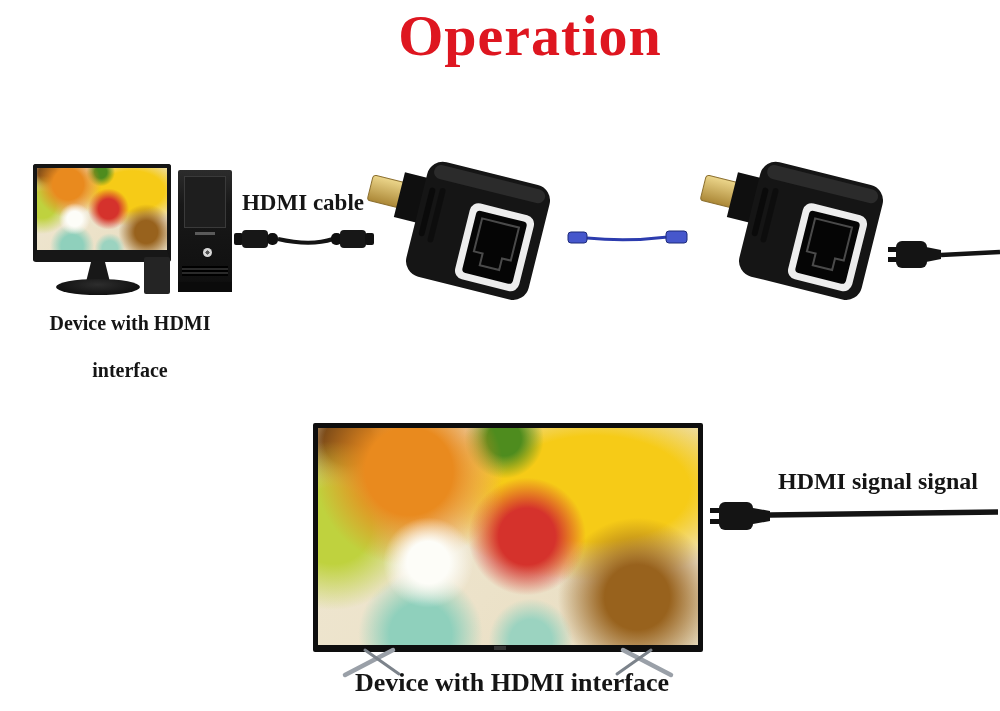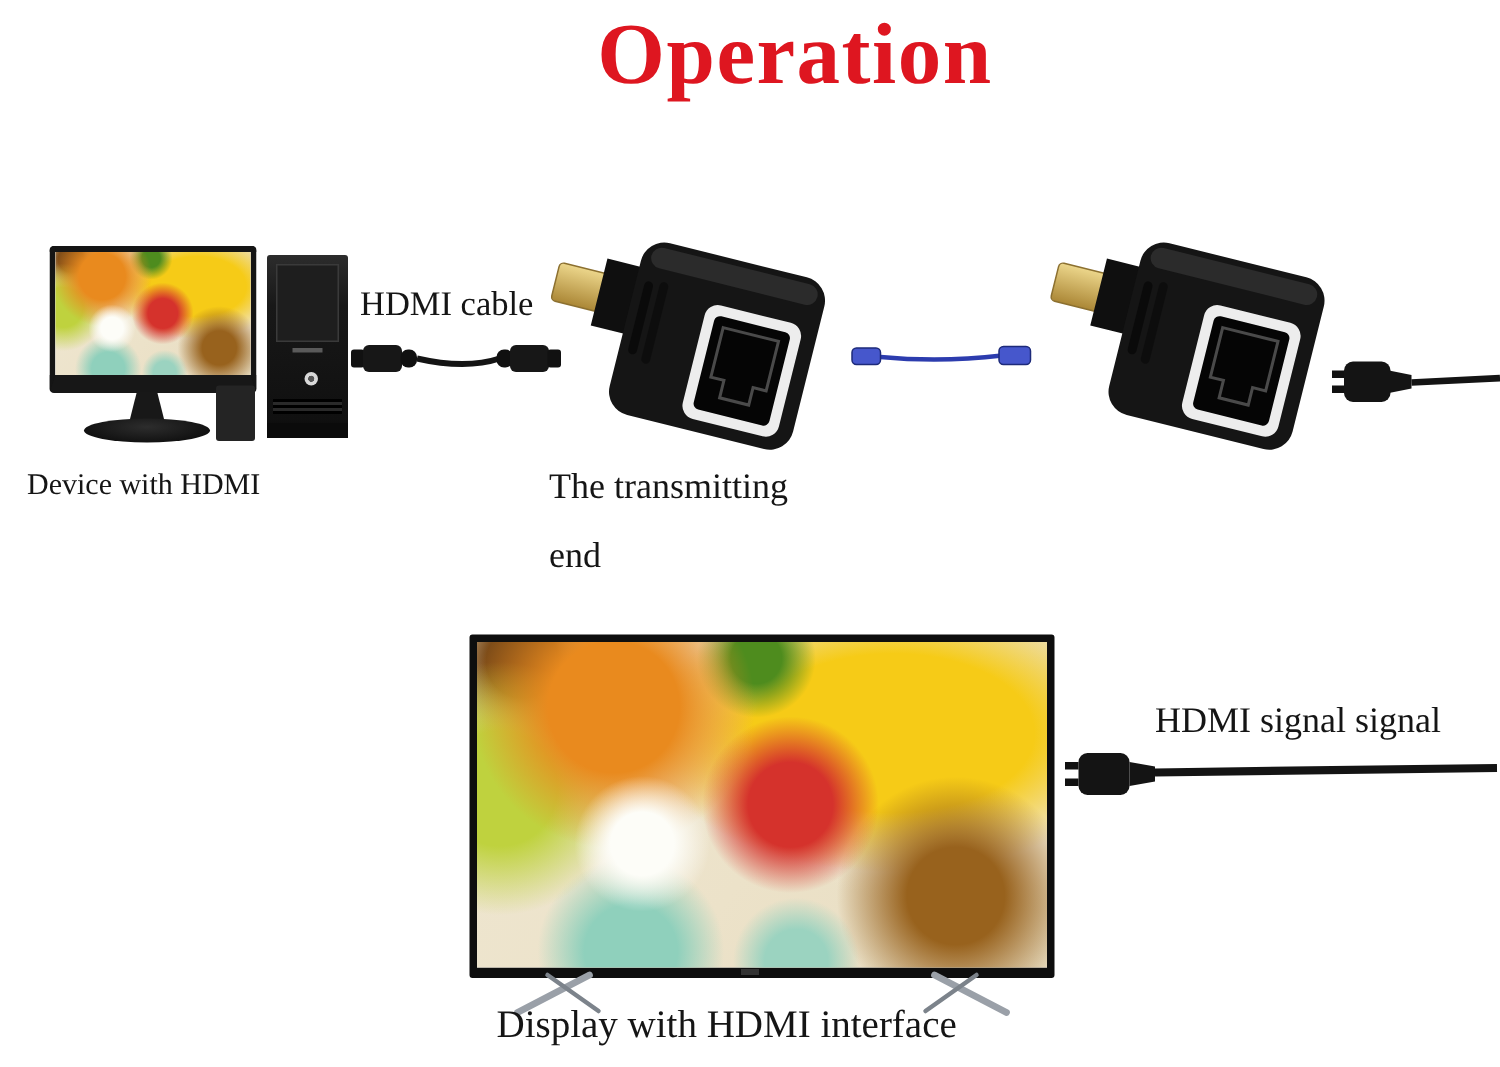--- a/index.html
+++ b/index.html
@@ -3,21 +3,21 @@
 <meta charset="utf-8">
 <style>
   html,body{margin:0;padding:0;background:#ffffff;}
   #stage{position:relative;width:1000px;height:711px;background:#ffffff;overflow:hidden;
          font-family:"Liberation Serif",serif;color:#151515;}
   svg{overflow:visible;display:block;}
 
   
   #title{position:absolute;left:330px;top:0px;width:400px;text-align:center;
          font-size:58px;font-weight:700;letter-spacing:1px;color:#de1620;line-height:72px;}
-  .lbl{position:absolute;font-weight:400;color:#151515;}
+  .lbl{position:absolute;font-weight:700;color:#151515;text-align:center;}
   #lbl-source{left:18px;top:300px;width:224px;font-size:20px;line-height:47px;}
   #lbl-hdmi-cable{left:240px;top:190px;width:126px;font-size:23px;}
   #lbl-transmitter{left:366px;top:302px;width:212px;font-size:24px;line-height:46px;}
   #lbl-receiver{left:707px;top:304px;width:215px;font-size:24px;}
   #lbl-display{left:331px;top:668px;width:362px;font-size:26px;}
   #lbl-output{left:770px;top:468px;width:216px;font-size:24px;}
 
   
   #monitor{position:absolute;left:33px;top:164px;width:138px;height:98px;
            border:4px solid #151515;border-bottom:12px solid #171717;border-radius:3px;
@@ -84,20 +84,21 @@
   <div id="speaker"></div>
   <div id="tower">
     <div class="bay"></div>
     <div class="brand"></div>
     <div class="power"></div>
     <div class="vent"></div>
     <div class="foot"></div>
   </div>
   <div id="lbl-source" class="lbl">
     <div>Device with HDMI</div>
+    <div>interface</div>
   </div>
 
   <div id="lbl-hdmi-cable" class="lbl">HDMI cable</div>
   <svg id="hdmi-cable-svg" width="150" height="30" viewBox="0 0 150 30">
     <rect x="4" y="9" width="9" height="12" rx="2" fill="#111"></rect>
     <rect x="12" y="6" width="26" height="18" rx="4" fill="#171717"></rect>
     <rect x="37" y="9" width="11" height="12" rx="5" fill="#101010"></rect>
     <path d="M48 15 C 70 20, 88 20, 103 15" stroke="#141414" stroke-width="4" fill="none"></path>
     <rect x="101" y="9" width="11" height="12" rx="5" fill="#101010"></rect>
     <rect x="110" y="6" width="26" height="18" rx="4" fill="#171717"></rect>
@@ -122,24 +123,20 @@
           <rect x="109" y="53" width="52" height="64" rx="4" fill="#050505"></rect>
           <path d="M116 60 h38 v34 h-9 v12 h-20 v-12 h-9 z" fill="none" stroke="#4a4a4a" stroke-width="2"></path>
         </g>
       </g>
     </defs>
   </svg>
 
   <svg id="transmitter-svg" width="185" height="162" viewBox="0 0 185 162">
     <use href="#adapter"></use>
   </svg>
-  <div id="lbl-transmitter" class="lbl">
-    <div>The transmitting</div>
-    <div>end</div>
-  </div>
 
   <svg id="ethernet-svg" width="140" height="30" viewBox="0 0 140 30">
     <path d="M24 16 C 55 19, 80 18, 105 15" stroke="#2c3cae" stroke-width="3" fill="none"></path>
     <rect x="5" y="10" width="19" height="11" rx="3" fill="#4657cc" stroke="#1d2a7a" stroke-width="1"></rect>
     <rect x="103" y="9" width="21" height="12" rx="3" fill="#4657cc" stroke="#1d2a7a" stroke-width="1"></rect>
   </svg>
 
   <svg id="receiver-svg" width="185" height="162" viewBox="0 0 185 162">
     <use href="#adapter"></use>
   </svg>
@@ -155,21 +152,21 @@
   <div id="tv">
     <div class="screen collage"></div>
   </div>
   <div id="tv-logo" style="position:absolute;left:500px;top:646px;width:12px;height:4px;background:#333;"></div>
   <svg id="tv-legs" width="390" height="30" viewBox="0 0 390 30">
     <path d="M80 1 L32 26" stroke="#9aa0a8" stroke-width="4.5" stroke-linecap="round"></path>
     <path d="M52 1 L86 25" stroke="#7c838b" stroke-width="3" stroke-linecap="round"></path>
     <path d="M310 1 L358 26" stroke="#9aa0a8" stroke-width="4.5" stroke-linecap="round"></path>
     <path d="M338 1 L304 25" stroke="#7c838b" stroke-width="3" stroke-linecap="round"></path>
   </svg>
-  <div id="lbl-display" class="lbl">Display with HDMI interface</div>
+  <div id="lbl-display" class="lbl">Device with HDMI interface</div>
 
   <div id="lbl-output" class="lbl">HDMI signal signal</div>
   <svg id="output-cable-svg" width="296" height="40" viewBox="0 0 296 40">
     <rect x="6" y="14" width="9" height="5" fill="#111"></rect>
     <rect x="6" y="25" width="9" height="5" fill="#111"></rect>
     <rect x="15" y="8" width="34" height="28" rx="6" fill="#141414"></rect>
     <polygon points="49,14 66,17 66,27 49,30" fill="#141414"></polygon>
     <path d="M66 21 L294 18" stroke="#141414" stroke-width="5.5" fill="none"></path>
   </svg>
 

